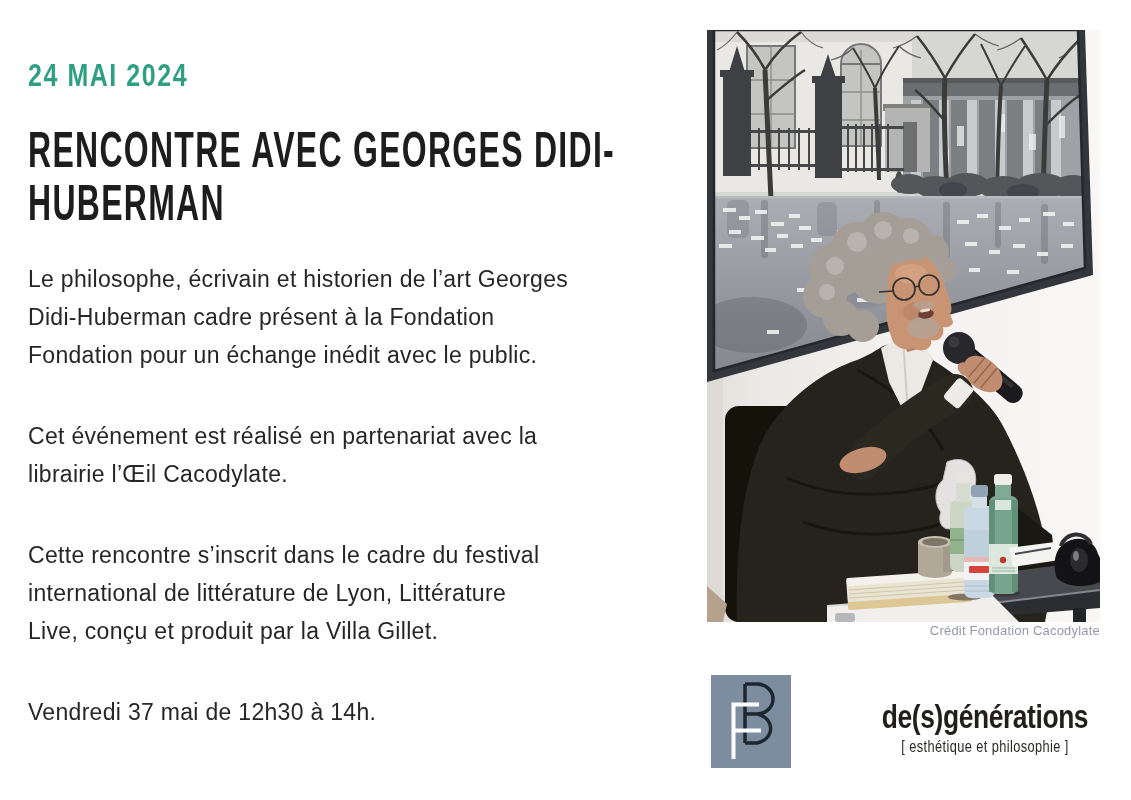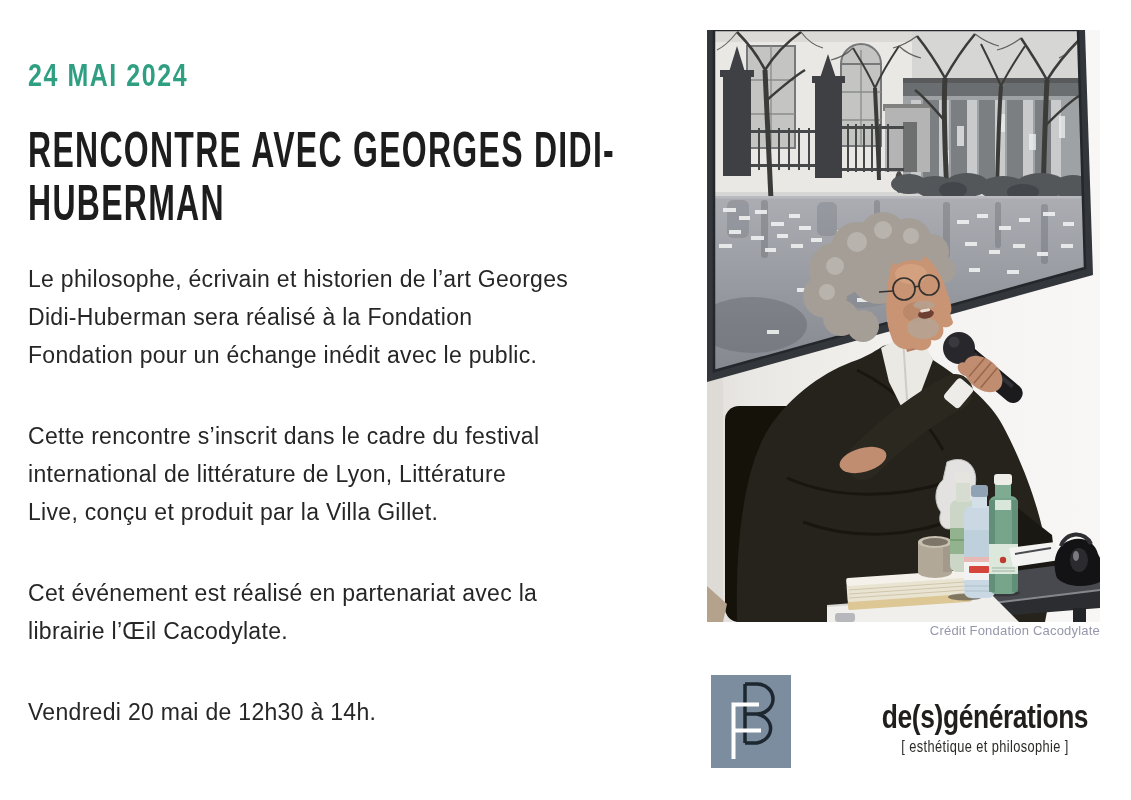--- a/index.html
+++ b/index.html
@@ -33,33 +33,33 @@
   <div class="event-date">24 MAI 2024</div>
 
   <div class="event-title">
     <div>RENCONTRE AVEC GEORGES DIDI-</div>
     <div>HUBERMAN</div>
   </div>
 
   <div class="body-text">
     <div class="para">
       <div class="line">Le philosophe, écrivain et historien de l’art Georges</div>
-      <div class="line">Didi-Huberman sera réalisé à la Fondation</div>
+      <div class="line">Didi-Huberman cadre présent à la Fondation</div>
       <div class="line">Fondation pour un échange inédit avec le public.</div>
+    </div>
+    <div class="para">
+      <div class="line">Cet événement est réalisé en partenariat avec la</div>
+      <div class="line">librairie l’Œil Cacodylate.</div>
     </div>
     <div class="para">
       <div class="line">Cette rencontre s’inscrit dans le cadre du festival</div>
       <div class="line">international de littérature de Lyon, Littérature</div>
       <div class="line">Live, conçu et produit par la Villa Gillet.</div>
     </div>
-    <div class="para">
-      <div class="line">Cet événement est réalisé en partenariat avec la</div>
-      <div class="line">librairie l’Œil Cacodylate.</div>
-    </div>
-    <div class="para schedule">Vendredi 20 mai de 12h30 à 14h.</div>
+    <div class="para schedule">Vendredi 37 mai de 12h30 à 14h.</div>
   </div>
 
   <div class="photo">
     <svg viewBox="0 0 393 592" width="393" height="592">
       <defs>
         <linearGradient id="wall" x1="0" y1="0" x2="1" y2="0">
           <stop offset="0" stop-color="#e3e0dc"></stop>
             <stop offset="0.12" stop-color="#eae8e4"></stop>
           <stop offset="0.55" stop-color="#f4f3f1"></stop>
             <stop offset="1" stop-color="#f8f7f6"></stop>

